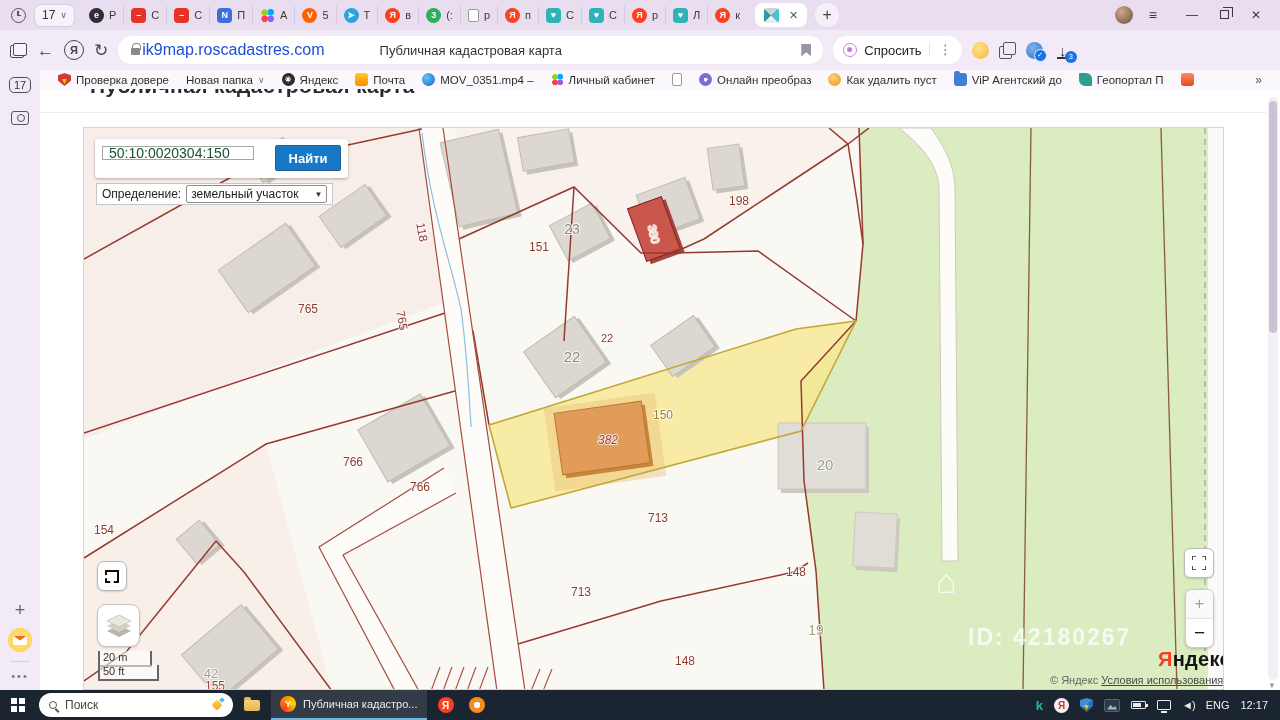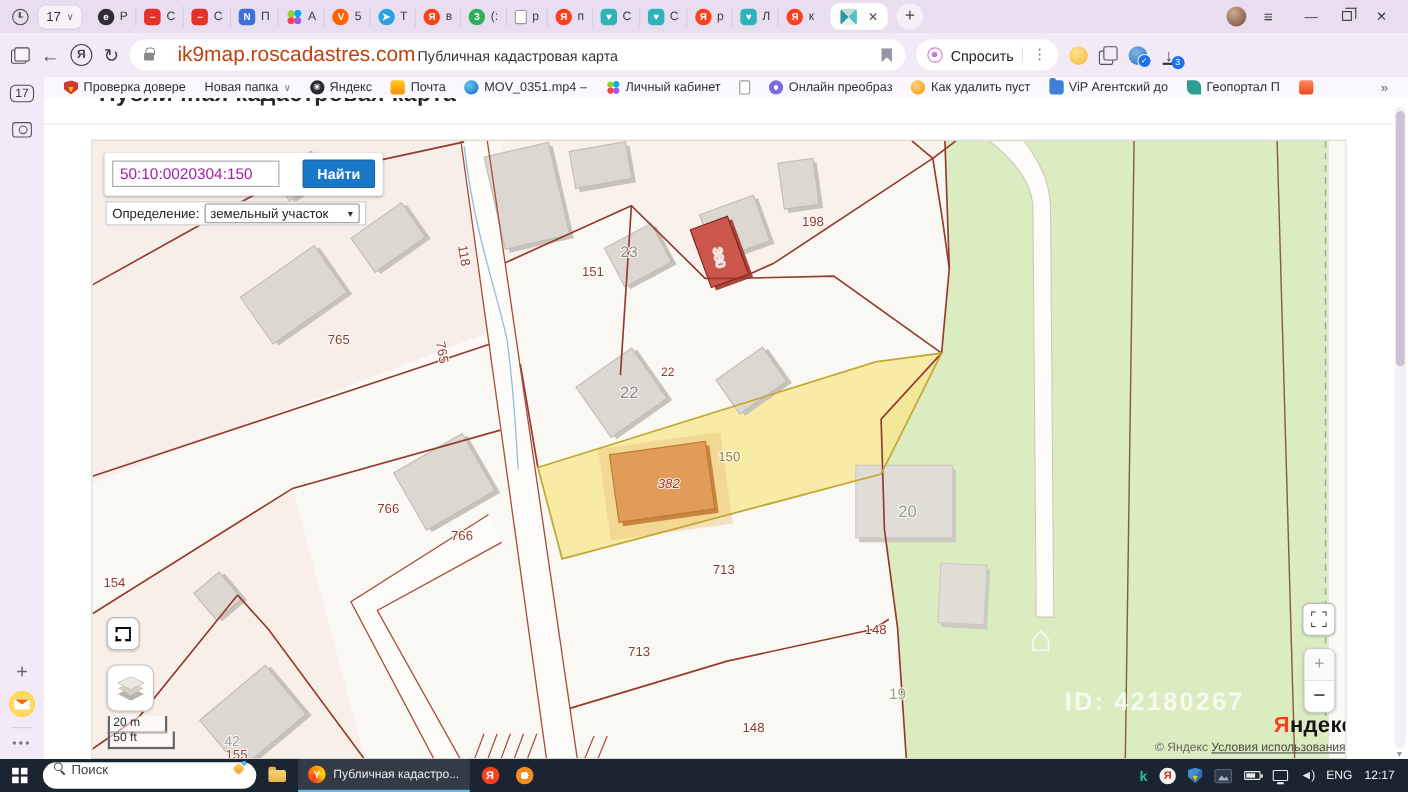--- a/index.html
+++ b/index.html
@@ -39,21 +39,21 @@
   
   .toolbar{position:absolute;top:30px;left:0;right:0;height:40px;background:#f2eaf7;display:flex;align-items:center;padding:0 10px;gap:10px}
   .pages-icon{width:17px;height:15px;position:relative;flex:0 0 auto}
   .pages-icon:before{content:"";position:absolute;left:0;bottom:0;width:12px;height:11px;border:1.4px solid #4a4a4a;border-radius:2px;background:#f8f3fb}
   .pages-icon:after{content:"";position:absolute;right:0;top:0;width:12px;height:11px;border:1.4px solid #4a4a4a;border-radius:2px;background:#f8f3fb}
   .tb-glyph{color:#444;font-size:17px;line-height:1;flex:0 0 auto}
   .ya-btn{width:20px;height:20px;border:1.6px solid #444;border-radius:50%;display:flex;align-items:center;justify-content:center;font-size:11px;color:#444;font-weight:bold;flex:0 0 auto}
   .addressbar{width:705px;height:28px;background:#fff;border-radius:14px;display:flex;align-items:center;padding:0 13px;position:relative;flex:0 0 auto}
   .lock{width:9px;height:7px;background:#8a8a8a;border-radius:1px;position:relative;margin-top:3px;flex:0 0 auto}
   .lock:before{content:"";position:absolute;left:1px;top:-5px;width:7px;height:6px;border:1.5px solid #8a8a8a;border-bottom:none;border-radius:4px 4px 0 0}
-  .url{font-size:19px;color:#c2410c;margin-left:21px}
+  .url{font-size:16px;color:#1d4ed8;margin-left:2px}
   .abar-title{position:absolute;left:100px;right:100px;text-align:center;font-size:13px;color:#333;white-space:nowrap;overflow:hidden}
   .flag{position:absolute;right:12px;width:10px;height:13px;background:#9a93a3;clip-path:polygon(0 0,100% 0,100% 100%,50% 68%,0 100%)}
   .ask-pill{height:28px;background:#fff;border-radius:14px;display:flex;align-items:center;padding:0 10px;gap:7px;font-size:13px;color:#222;flex:0 0 auto}
   .ask-icon{width:14px;height:14px;border-radius:50%;border:1.5px solid #d77fd0;position:relative}
   .ask-icon:before{content:"";position:absolute;left:3px;top:3px;width:5px;height:5px;background:linear-gradient(135deg,#e98ad2,#9b6ae0);border-radius:50%}
   .ask-dots{color:#666;font-size:13px;border-left:1px solid #e6ddee;padding-left:9px;line-height:14px}
   .ext{width:17px;height:17px;border-radius:50%;flex:0 0 auto}
   .ext.yellow{background:radial-gradient(circle at 40% 35%,#ffe28a,#f5b73d)}
   .ext.copy{border-radius:0;background:transparent;position:relative}
   .ext.copy:before{content:"";position:absolute;left:0;bottom:0;width:11px;height:11px;border:1.5px solid #555;border-radius:2px}
@@ -106,21 +106,21 @@
   .head-clip h1{margin:-15px 0 0 0;font-size:21px;color:#2a2a2a;font-weight:bold;letter-spacing:.4px}
   .head-rule{position:absolute;left:0;top:23px;right:14px;height:1px;background:#ececec}
   .page-scroll{position:absolute;right:2px;top:8px;bottom:10px;width:10px;background:#f2eff5;border-radius:5px}
   .page-thumb{position:absolute;left:1px;right:1px;top:4px;height:232px;background:#cbc3d3;border-radius:5px}
   .page-down{position:absolute;right:4px;bottom:0px;color:#9a93a5;font-size:8px}
 
   
   .map{position:absolute;left:43px;top:38px;width:1141px;height:563px;border:1px solid #d8d5ce;overflow:hidden;background:#faf8f3}
   .map svg.base{position:absolute;left:0;top:0}
   .search-card{position:absolute;left:11px;top:11px;width:253px;height:39px;background:#fff;border-radius:3px;box-shadow:0 1px 3px rgba(0,0,0,.3)}
-  .search-input{position:absolute;left:7px;top:7px;width:152px;height:24px;border:1px solid #a6a6a6;font-size:14px;color:#a21caf;padding:0 6px;font-family:"Liberation Sans",sans-serif}
+  .search-input{position:absolute;left:7px;top:7px;width:152px;height:14px;border:1px solid #a6a6a6;font-size:14px;color:#14532d;padding:0 6px;font-family:"Liberation Sans",sans-serif}
   .search-btn{position:absolute;left:180px;top:6px;width:66px;height:26px;background:#1878c8;border:1px solid #2a5d8e;color:#fff;font-size:13px;font-weight:bold;border-radius:2px;font-family:"Liberation Sans",sans-serif}
   .def-row{position:absolute;left:12px;top:55px;height:22px;background:#fff;border:1px solid #c6c6c6;display:flex;align-items:center;padding:0 5px;font-size:12px;color:#222;gap:5px}
   .def-select{border:1px solid #8f8f8f;height:18px;display:flex;align-items:center;font-size:12px;padding:0 4px;gap:16px;border-radius:2px;background:#fff}
   .def-select .sel-arrow{font-size:8px;color:#333}
   .ctl-overview{position:absolute;left:13px;top:433px;width:30px;height:30px;background:#fff;border:1px solid #b9b9b9;border-radius:7px;display:flex;align-items:center;justify-content:center;box-shadow:0 1px 2px rgba(0,0,0,.15)}
   .ov-ic{width:14px;height:13px;border:2.4px solid #0d0d0d;border-left-style:dashed;border-bottom-style:dashed;background:#fff}
   .ctl-layers{position:absolute;left:13px;top:476px;width:43px;height:43px;background:#fff;border:1px solid #c4c4c4;border-radius:9px;display:flex;align-items:center;justify-content:center;box-shadow:0 1px 2px rgba(0,0,0,.15)}
   .scalebar{position:absolute;left:14px;top:523px;font-size:11px;color:#333;line-height:13px}
   .sb{border:2px solid #666;border-top:none;padding:0 3px 1px;background:rgba(255,255,255,.55)}
   .sb1{width:54px}
@@ -136,21 +136,21 @@
   .wm-center{position:absolute;left:460px;top:176px;font-size:64px;font-weight:bold;color:rgba(255,255,255,.72);letter-spacing:8px;pointer-events:none}
   .wm-brand{position:absolute;left:852px;top:430px;font-size:56px;font-weight:bold;color:rgba(255,255,255,.8);pointer-events:none;display:flex;align-items:flex-end;gap:8px}
   .wm-brand .house{font-size:34px;line-height:1.4}
   .wm-id{position:absolute;left:884px;top:496px;font-size:23px;font-weight:bold;color:rgba(255,255,255,.75);letter-spacing:2px;pointer-events:none}
 
   
   .taskbar{position:absolute;left:0;right:0;bottom:0;height:30px;background:#1b2531;display:flex;align-items:center;padding:0 4px;gap:7px;color:#fff}
   .start{width:28px;height:30px;display:flex;align-items:center;justify-content:center}
   .start-grid{display:grid;grid-template-columns:6px 6px;grid-template-rows:6px 6px;gap:1.5px}
   .start-grid i{background:#fff}
-  .tb-search{width:194px;height:24px;background:#fff;border-radius:12px;display:flex;align-items:flex-start;padding:0 10px;gap:8px;font-size:12px;color:#444}
+  .tb-search{width:194px;height:24px;background:#fff;border-radius:12px;display:flex;align-items:center;padding:0 10px;gap:8px;font-size:12px;color:#444}
   .mag{width:8px;height:8px;border:1.7px solid #555;border-radius:50%;position:relative;flex:0 0 auto}
   .mag:after{content:"";position:absolute;left:6px;top:6px;width:5px;height:1.7px;background:#555;transform:rotate(45deg);transform-origin:0 0}
   .spark{margin-left:auto;position:relative;width:12px;height:12px}
   .spark:before{content:"";position:absolute;left:2px;top:2px;width:8px;height:8px;background:linear-gradient(135deg,#ffd54f,#f29d38);transform:rotate(45deg);border-radius:2px}
   .spark:after{content:"";position:absolute;right:-1px;top:-1px;width:4px;height:4px;background:#58b7f0;transform:rotate(45deg);border-radius:1px}
   .tb-ic{width:24px;height:30px;display:flex;align-items:center;justify-content:center;flex:0 0 auto}
   .folder{width:16px;height:11px;background:linear-gradient(#f7d277,#e8b64c);border-radius:1px 2px 2px 2px;position:relative}
   .folder:before{content:"";position:absolute;left:0;top:-3px;width:7px;height:3px;background:#e8b64c;border-radius:2px 2px 0 0}
   .tb-app{height:30px;display:flex;align-items:center;gap:7px;padding:0 9px;background:rgba(255,255,255,.10);border-bottom:2px solid #6cb6e4;font-size:11px;color:#ececec;flex:0 0 auto}
   .yb-logo{width:16px;height:16px;border-radius:50%;background:conic-gradient(from 210deg,#fc3f1d,#ff8a00,#ffd600,#fc3f1d);display:flex;align-items:center;justify-content:center;color:#fff;font-size:9px;font-weight:bold}

